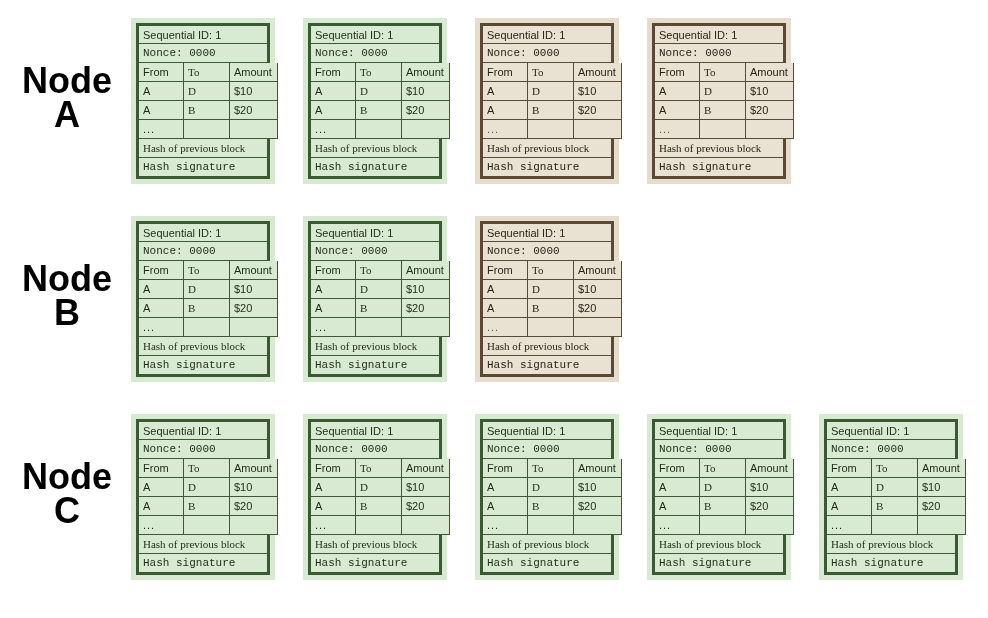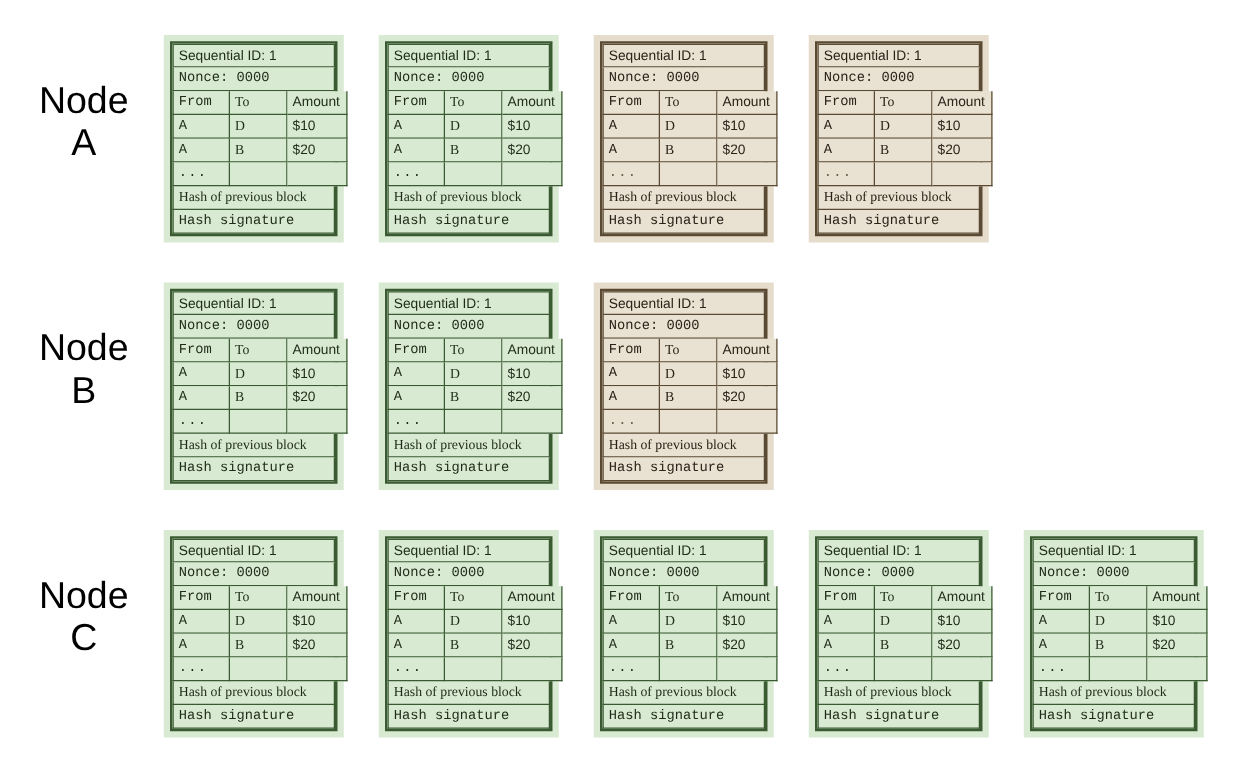--- a/index.html
+++ b/index.html
@@ -18,34 +18,35 @@
     height: 618px;
     background: #ffffff;
   }
 
   
   .node-label {
     position: absolute;
     left: 6px;
     width: 122px;
     text-align: center;
-    font-size: 30px;
+    font-size: 36px;
     line-height: 34px;
     color: #000000;
     font-family: "Liberation Sans", sans-serif;
     white-space: pre-line;
+    font-weight: bold;
   }
 
   
   .row {
     position: absolute;
     left: 131px;
     height: 186px;
     display: flex;
-    align-items: center;
+    align-items: flex-start;
   }
 
   
   .block {
     width: 144px;
     padding: 5px;
     margin-right: 28px;
     font-size: 11px;
     line-height: 12px;
   }
@@ -73,21 +74,21 @@
     white-space: nowrap;
     overflow: hidden;
     font-family: "Liberation Sans", sans-serif;
   }
 
   .full-row { display: block; }
 
   .tx-row { display: flex; }
   .tx-row .cell { border-top: none; }
   .tx-row .cell + .cell { border-left: none; }
-  .tx-from   { width: 46px; flex: 0 0 46px; font-family: Liberation Mono, monospace; }
+  .tx-from   { width: 46px; flex: 0 0 46px; }
   .tx-to     { width: 46px; flex: 0 0 46px; font-family: Liberation Serif, serif; }
   .tx-amount { width: 48px; flex: 0 0 48px; }
 
   .block-inner > .full-row + .full-row { border-top: none; font-family: Liberation Mono, monospace; }
   .block-inner > .tx-row + .full-row   { border-top: none; font-family: Liberation Serif, serif; }
   .ellipsis-cell { color: #4a6040; letter-spacing: 1px; }
   .block.tan .ellipsis-cell { color: #6a5a42; }
 </style>
 </head>
 <body>

